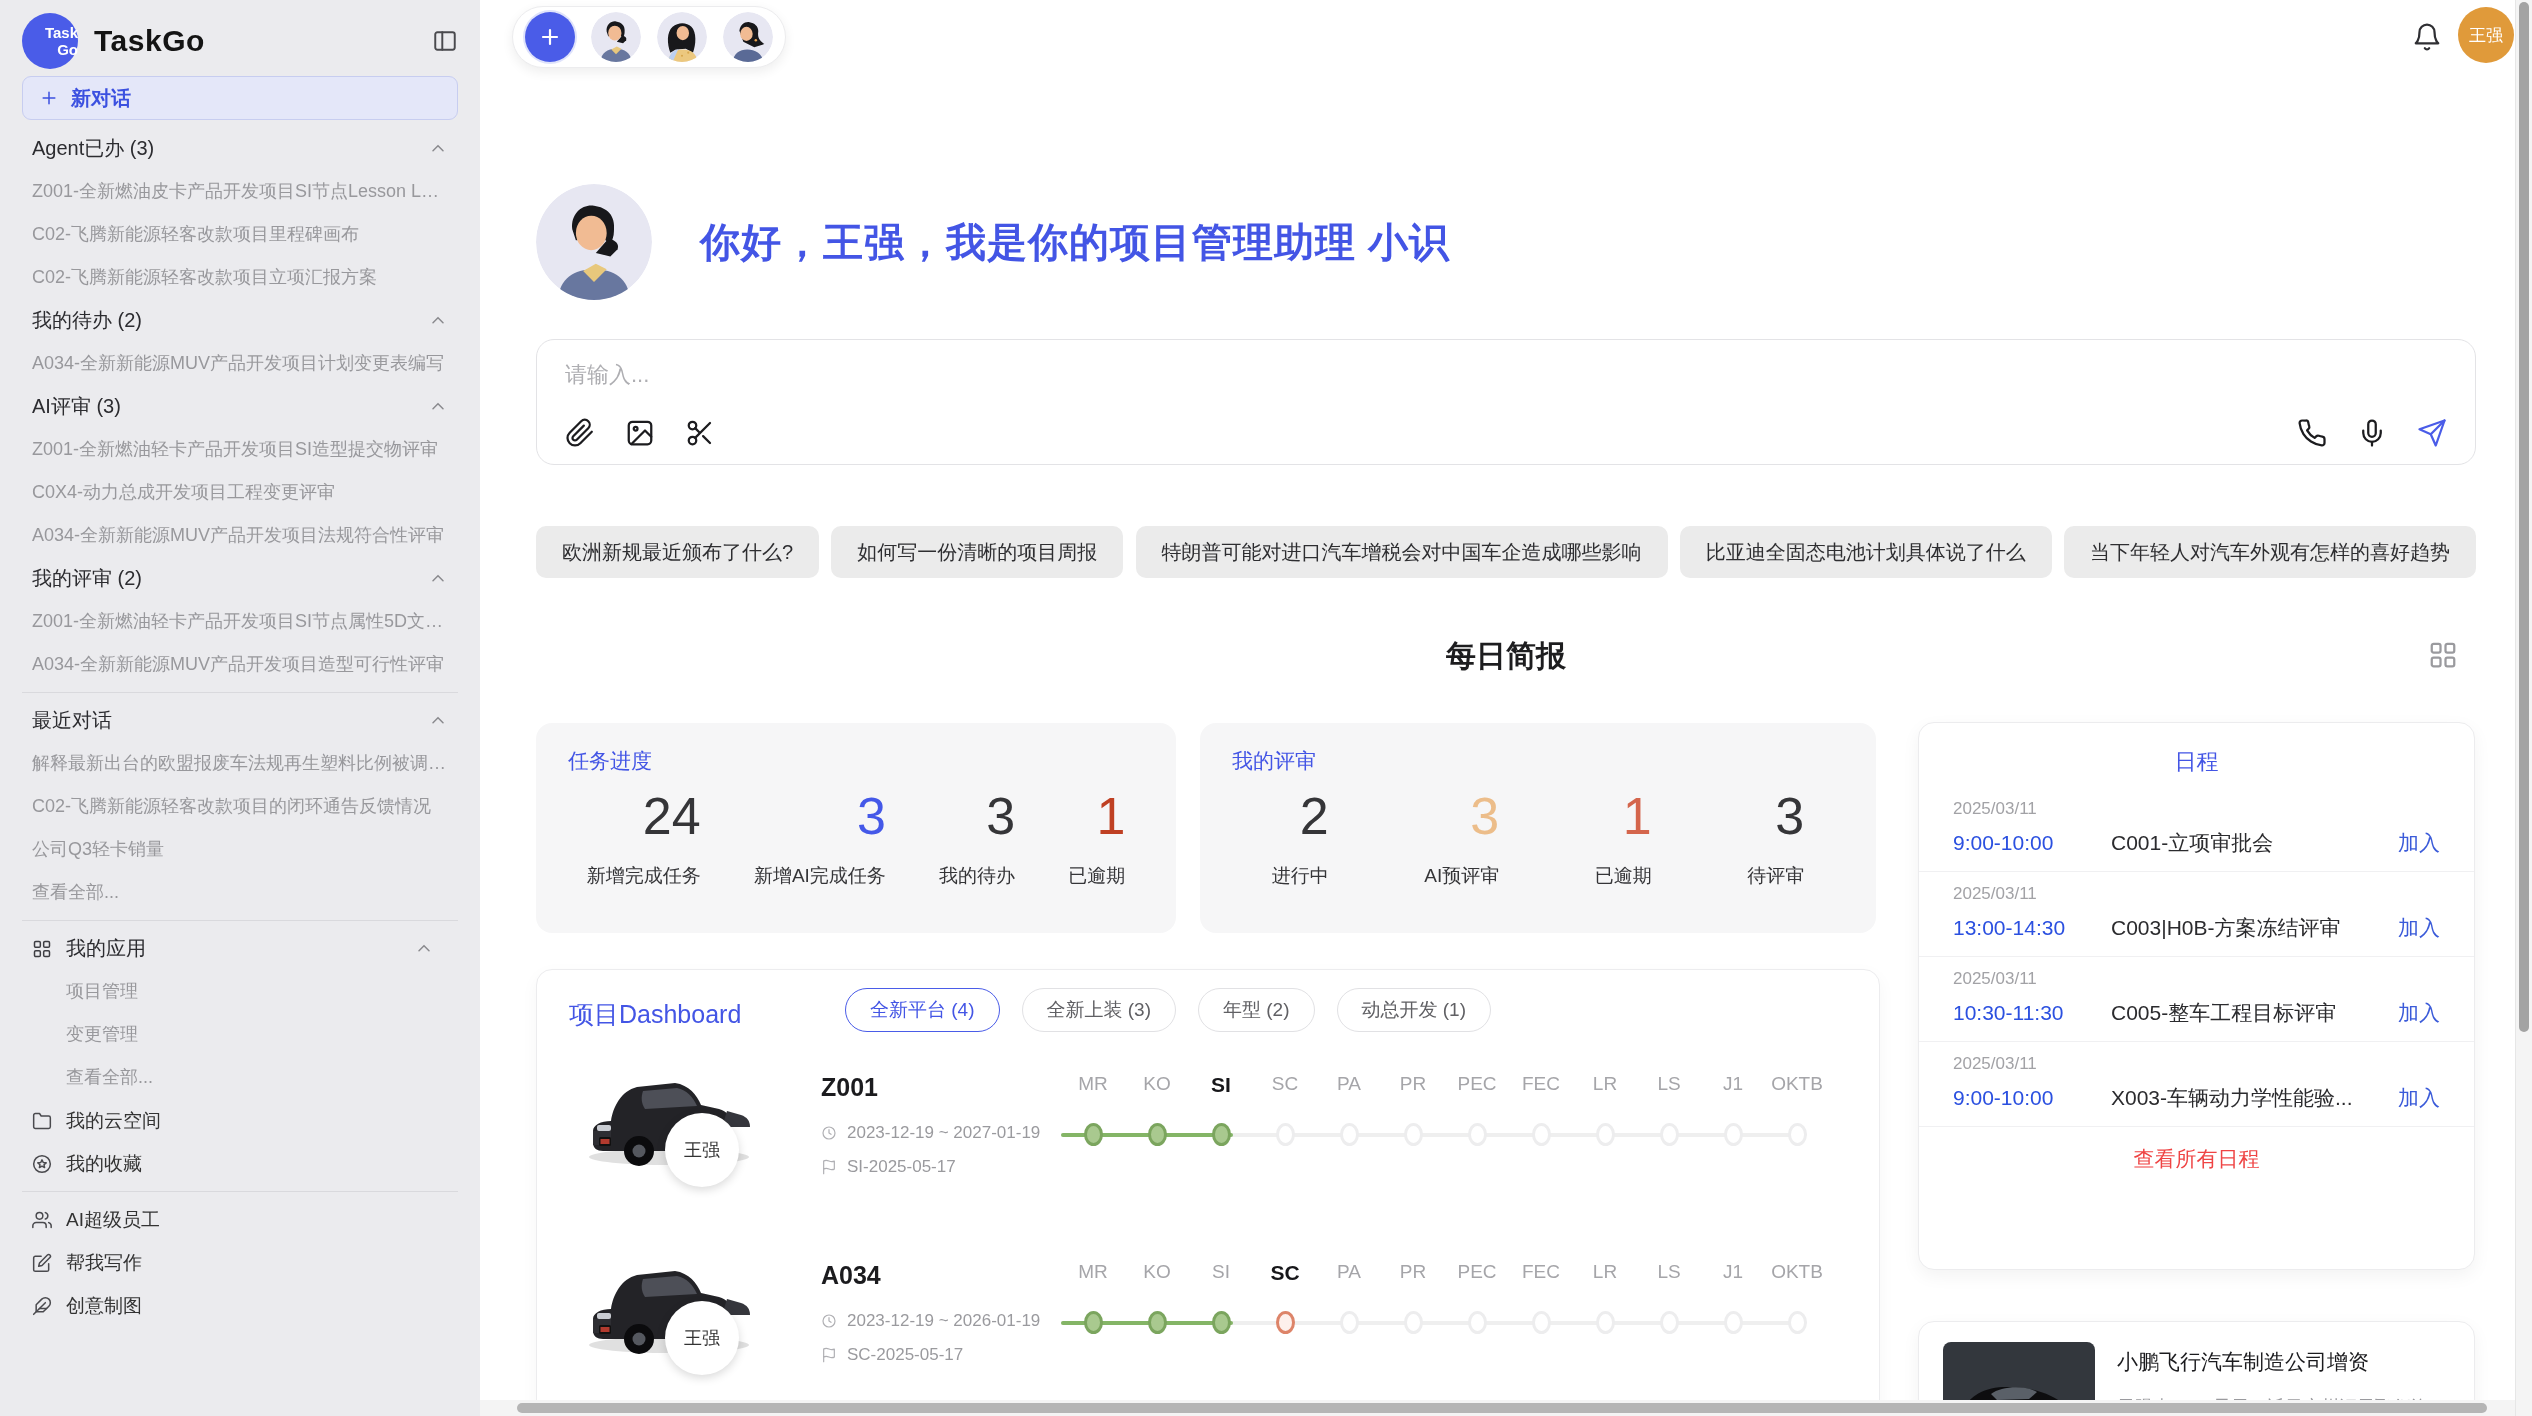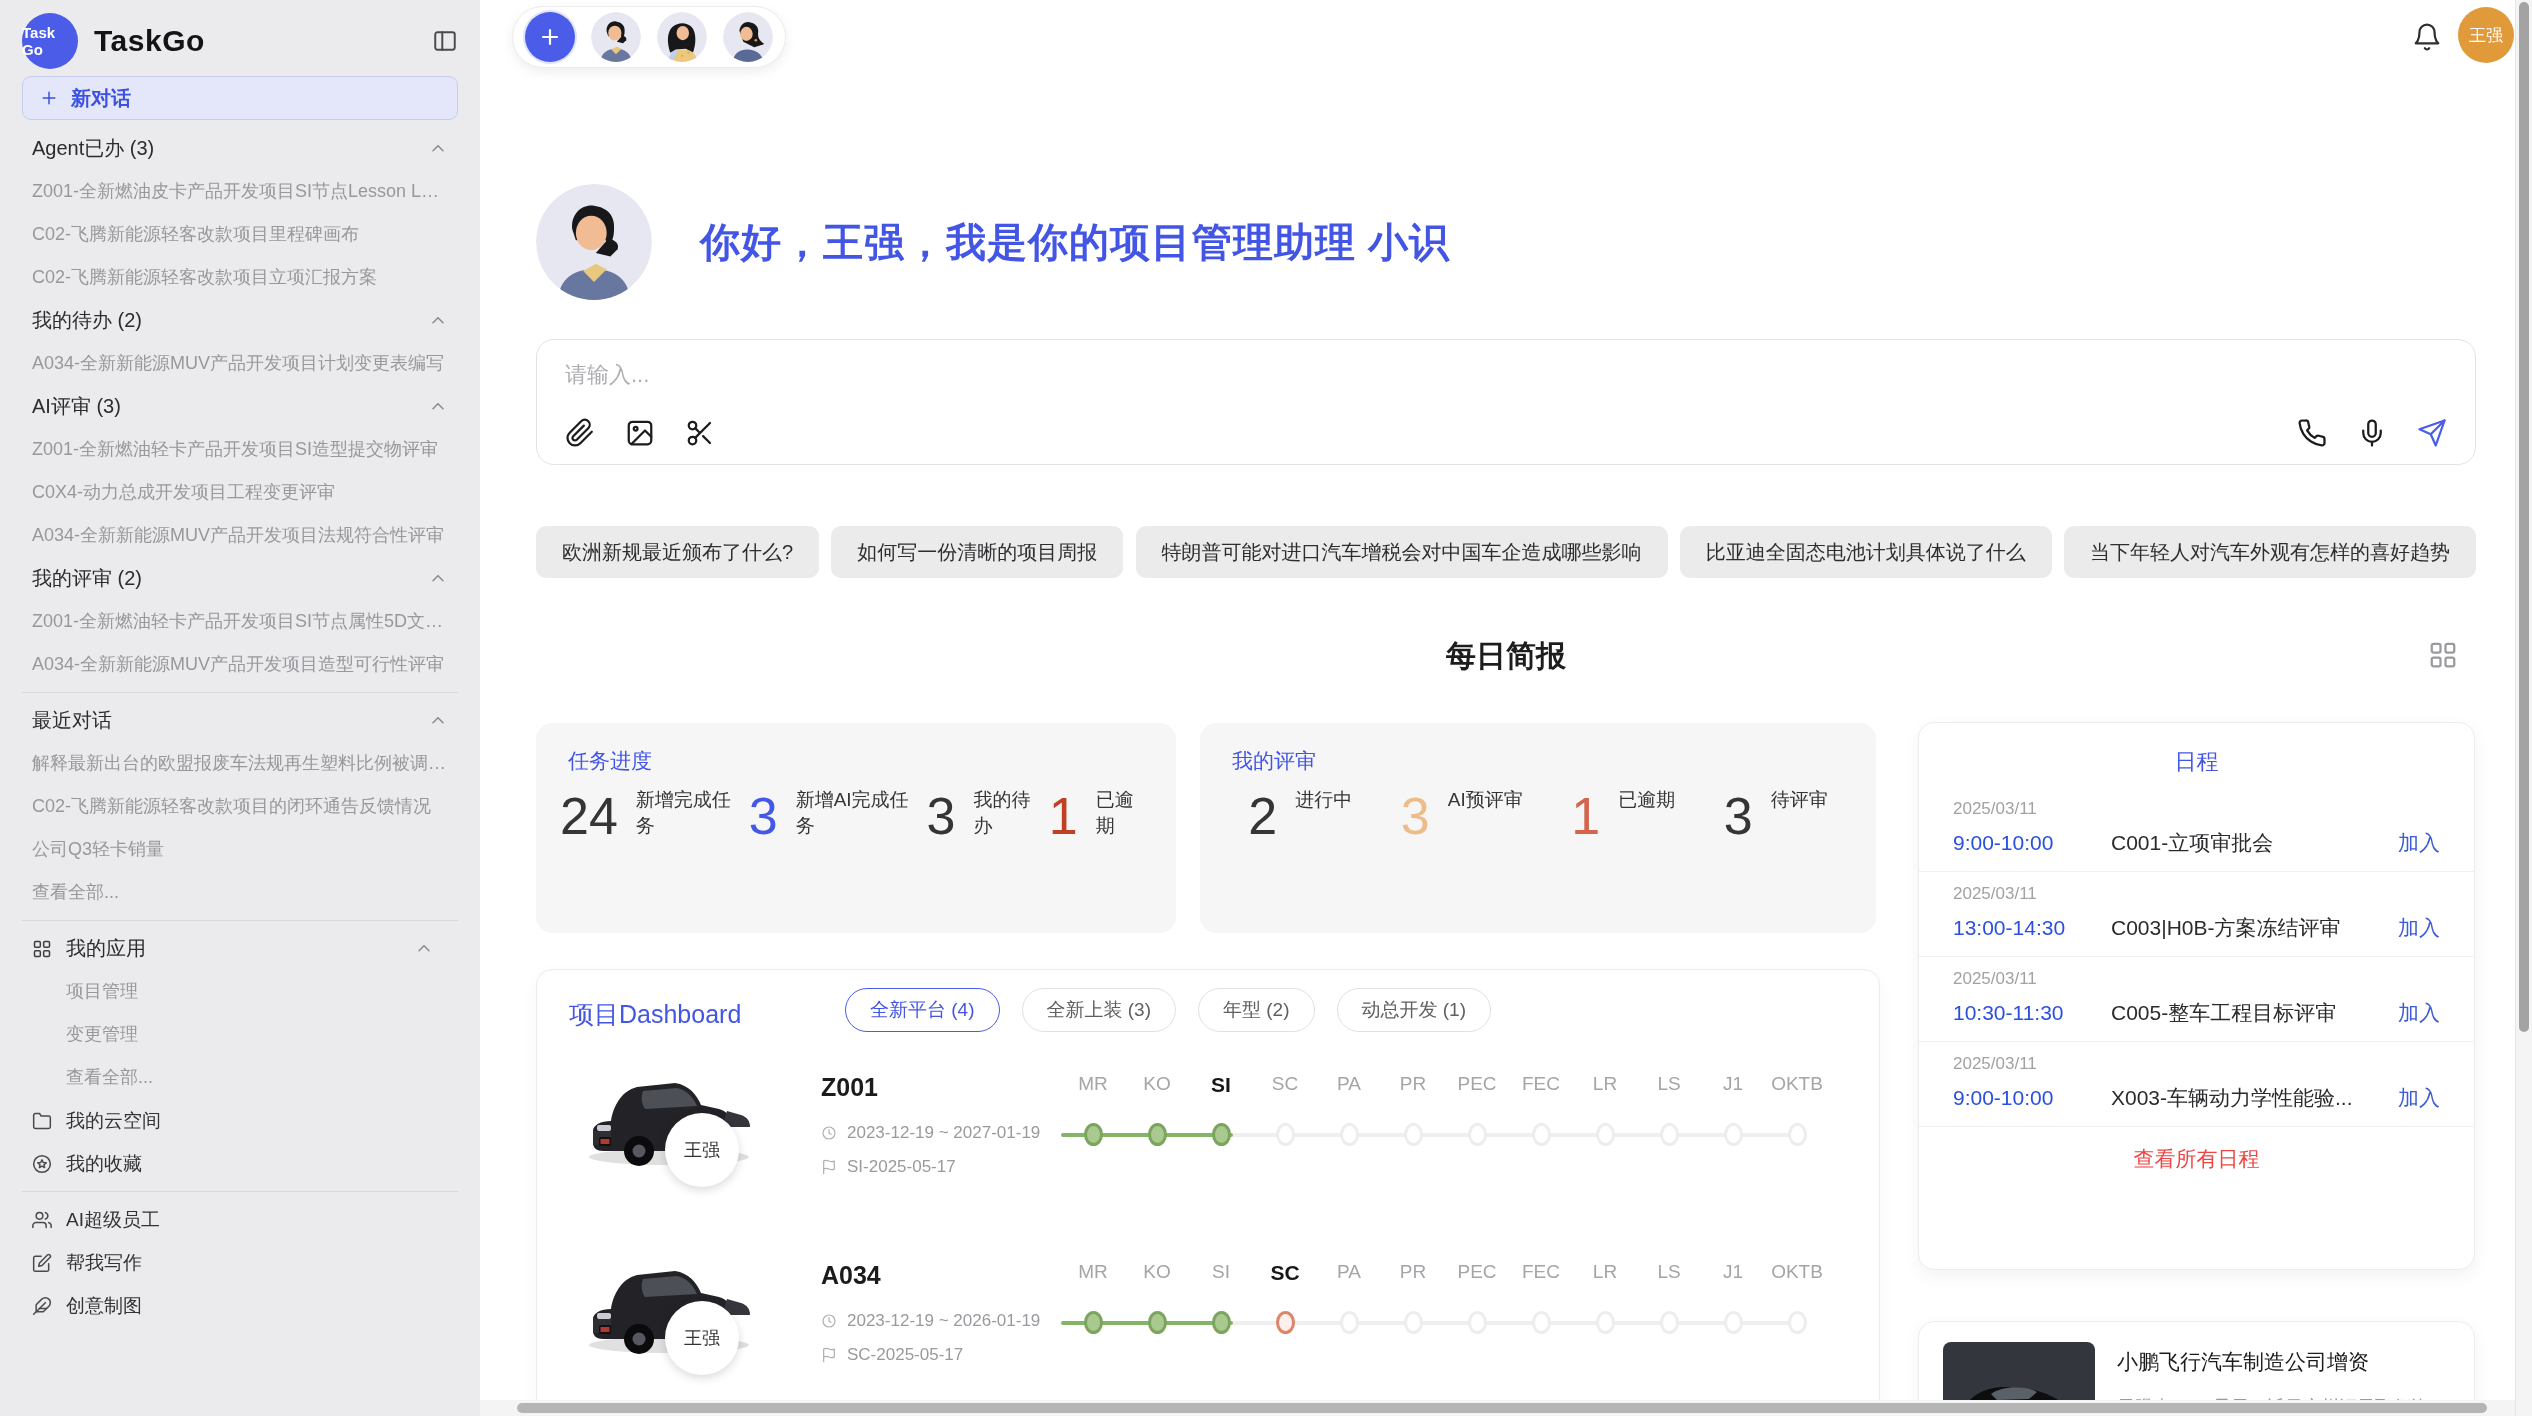--- a/index.html
+++ b/index.html
@@ -4,21 +4,21 @@
 <style>
   *{margin:0;padding:0;box-sizing:border-box}
   html,body{width:2532px;height:1416px;overflow:hidden}
   body{font-family:"Liberation Sans","DejaVu Sans",sans-serif;background:#fff;position:relative}
   .icon{display:inline-flex;flex:none}
   .icon svg{width:100%;height:100%;fill:none;stroke:currentColor;stroke-width:1.8;stroke-linecap:round;stroke-linejoin:round}
 
   
   .sidebar{position:absolute;left:0;top:0;width:480px;height:1416px;background:#ebebee;padding:0 22px;overflow:hidden}
   .logo-row{display:flex;align-items:center;gap:16px;margin-top:12px;height:58px}
-  .logo-circle{width:56px;height:56px;border-radius:50%;background:#4a5ce8;color:#fff;display:flex;flex-direction:column;align-items:flex-start;justify-content:center;font-size:15px;font-weight:700;line-height:17px}
+  .logo-circle{width:56px;height:56px;border-radius:50%;background:#4a5ce8;color:#fff;display:flex;flex-direction:column;align-items:flex-end;justify-content:center;font-size:15px;font-weight:700;line-height:17px}
   .app-title{font-size:30px;font-weight:700;color:#141414;letter-spacing:.5px}
   .collapse-btn{margin-left:auto;width:26px;height:26px;color:#4a4a4e;cursor:pointer}
   .new-chat{margin-top:6px;height:44px;border-radius:9px;background:#e4e7f9;border:1px solid #c7cdf0;display:flex;align-items:center;gap:12px;padding:0 16px;color:#3b50e0;font-size:20px;font-weight:600;cursor:pointer}
   .new-chat .icon{width:20px;height:20px}
   .side-list{margin-top:7px;padding:0 10px}
   .sec-head{height:43px;display:flex;align-items:center;justify-content:space-between;font-size:20px;color:#2c2c30;font-weight:500;cursor:pointer}
   .sec-head .chev{width:20px;height:20px;color:#8a8a8e}
   .side-item{height:43px;line-height:43px;font-size:18px;color:#98989c;white-space:nowrap;overflow:hidden;text-overflow:ellipsis;cursor:pointer}
   .side-div{height:1px;background:#d9d9dd;margin:6px -10px}
   .apps-head{height:43px;display:flex;align-items:center;font-size:20px;color:#2c2c30;font-weight:500;cursor:pointer}
@@ -60,21 +60,21 @@
 
   
   .brief-head{position:absolute;left:536px;top:636px;width:1940px;text-align:center}
   .brief-head h2{font-size:30px;font-weight:700;color:#1d1d1f}
   .brief-grid{position:absolute;left:2428px;top:640px;width:30px;height:30px;color:#9a9a9e;cursor:pointer}
   .stat-card{position:absolute;top:723px;height:210px;border-radius:16px;background:#f6f6f7}
   .stat-card.c1{left:536px;width:640px}
   .stat-card.c2{left:1200px;width:676px}
   .stat-title{position:absolute;left:32px;top:24px;font-size:21px;color:#4355e5}
   .stat-row{position:absolute;left:0;right:0;top:64px;display:flex;justify-content:space-around;padding:0 24px}
-  .stat{display:flex;align-items:flex-start;gap:18px}
+  .stat{display:flex;flex-direction:column;align-items:flex-end;gap:18px}
   .stat .v{font-size:52px;font-weight:500;line-height:58px}
   .stat .l{font-size:19px;color:#353538}
   .tone-dark{color:#353538}.tone-blue{color:#4458e8}.tone-red{color:#bf4023}.tone-orange{color:#ecbd8a}.tone-salmon{color:#d4654c}
 
   
   .dash{position:absolute;left:536px;top:969px;width:1344px;height:520px;background:#fff;border:1px solid #ececee;border-radius:16px;box-shadow:0 6px 18px rgba(0,0,0,.04)}
   .dash-title{position:absolute;left:32px;top:28px;font-size:25px;color:#4355e5}
   .dash-tabs{position:absolute;left:308px;top:18px;display:flex;gap:22px}
   .dtab{height:44px;border-radius:22px;border:1.5px solid #e1e1e4;color:#606064;font-size:19px;display:flex;align-items:center;padding:0 24px;background:#fff;cursor:pointer;white-space:nowrap}
   .dtab.active{border-color:#4a5ce8;color:#4355e5}

